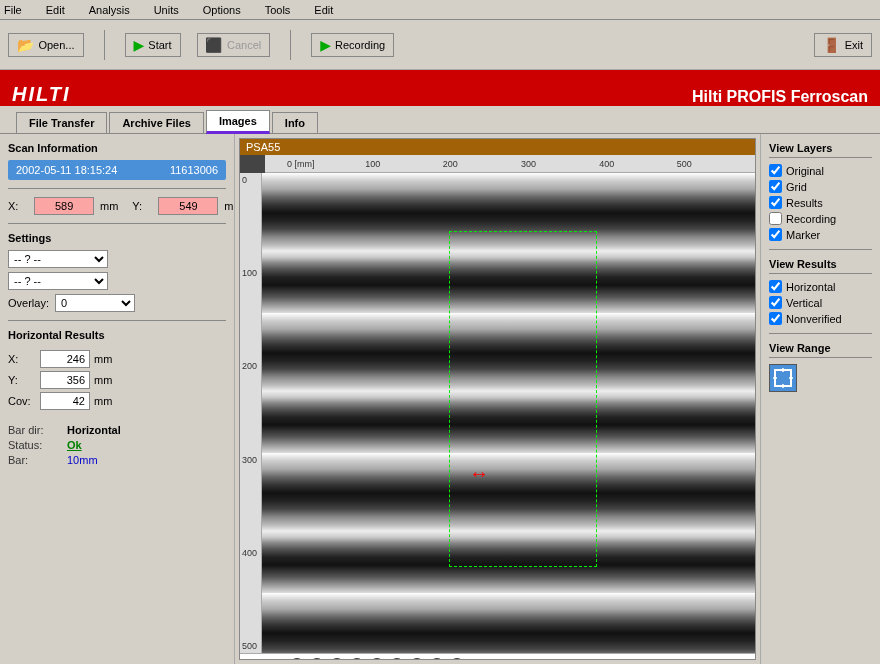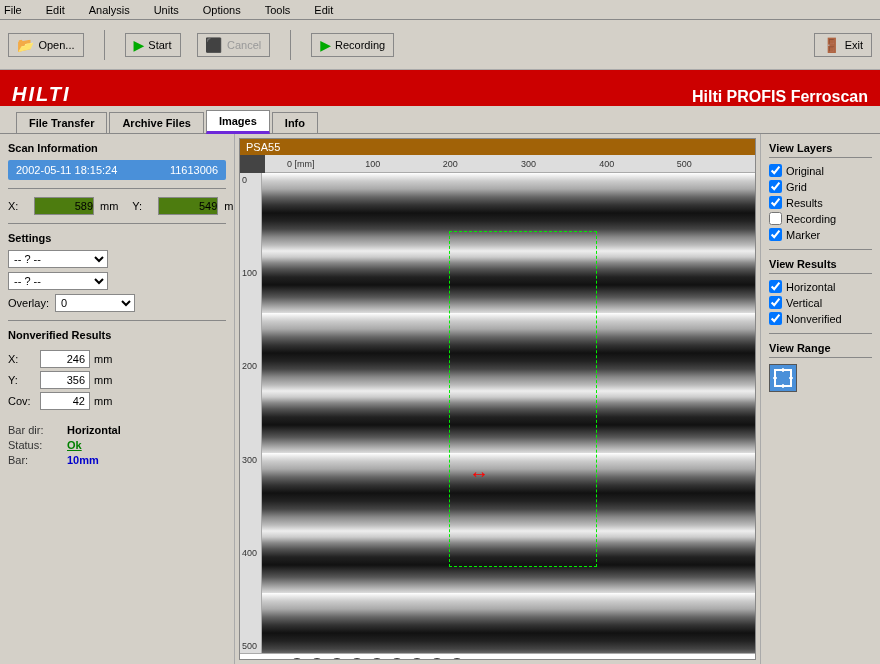--- a/index.html
+++ b/index.html
@@ -35,37 +35,37 @@
 
     
     #leftpanel { width: 235px; background: #d4d0c8; padding: 8px; border-right: 1px solid #aaa; overflow-y: auto; flex-shrink: 0; }
     .section-title { font-weight: bold; font-size: 11px; margin-bottom: 6px; }
     .section-divider { border: none; border-top: 1px solid #888; margin: 8px 0; }
 
     .scan-info-box { background: #4a90d9; color: white; padding: 4px 8px; font-size: 11px; border-radius: 2px; display: flex; justify-content: space-between; align-items: center; }
 
     .field-group { display: flex; align-items: center; gap: 6px; margin: 6px 0; }
     .field-label { font-size: 11px; min-width: 20px; }
-    .field-input { border: 1px solid #888; background: #4d7c0f; padding: 2px 0; font-size: 11px; width: 60px; text-align: right; }
+    .field-input { border: 1px solid #888; background: #fca5a5; padding: 2px 20px; font-size: 11px; width: 60px; text-align: right; }
     .unit-label { font-size: 11px; }
 
     .dropdown-row { display: flex; align-items: center; gap: 6px; margin: 4px 0; }
     .dropdown-label { font-size: 11px; min-width: 85px; }
     select { border: 1px solid #888; background: white; font-size: 11px; padding: 1px; }
 
     .overlay-row { display: flex; align-items: center; gap: 6px; margin: 4px 0; }
 
     .meas-result-row { display: flex; align-items: center; gap: 4px; margin: 3px 0; }
     .meas-label { font-size: 11px; min-width: 28px; }
     .meas-value { border: 1px solid #888; background: white; padding: 2px 4px; font-size: 11px; width: 50px; text-align: right; }
     .meas-unit { font-size: 11px; min-width: 20px; }
     .meas-extra-label { font-size: 11px; min-width: 55px; color: #333; }
     .meas-extra-value { font-size: 11px; font-weight: bold; }
     .ok-color { color: green; text-decoration: underline; }
-    .bar-color { color: #0000cc; font-weight: bold; text-align: center; }
+    .bar-color { color: #0000cc; font-weight: normal; text-align: center; }
 
     
     #centerarea { flex: 1; display: flex; flex-direction: column; background: #d4d0c8; overflow: hidden; }
     #scancontainer { flex: 1; position: relative; background: #fff; margin: 4px; border: 1px solid #888; overflow: hidden; }
     #scantitle { background: #a16207; color: white; padding: 2px 6px; font-size: 11px; }
     #scanimage { width: 100%; height: calc(100% - 22px); background: #444; position: relative; overflow: hidden; }
 
     
     .ruler-top { background: #eee; border-bottom: 1px solid #aaa; height: 18px; display: flex; align-items: center; font-size: 9px; color: #333; position: relative; padding-left: 24px; }
     .ruler-left { background: #eee; border-right: 1px solid #aaa; width: 22px; font-size: 9px; color: #333; position: absolute; left: 0; top: 18px; bottom: 0; display: flex; flex-direction: column; justify-content: space-between; padding: 2px 0; }
@@ -180,21 +180,21 @@
       </select>
     </div>
     <div class="overlay-row">
       <span>Overlay:</span>
       <select style="width:80px">
         <option>0</option>
       </select>
     </div>
     <hr class="section-divider">
 
-    <div class="section-title">Nonverified Results</div>
+    <div class="section-title">Horizontal Results</div>
     <div style="display:flex; gap:8px; flex-wrap:wrap;">
       <div>
         <div class="meas-result-row">
           <span class="meas-label">X:</span>
           <input class="meas-value" type="text" value="246" style="">
           <span class="meas-unit">mm</span>
         </div>
         <div class="meas-result-row">
           <span class="meas-label">Y:</span>
           <input class="meas-value" type="text" value="356" style="">

